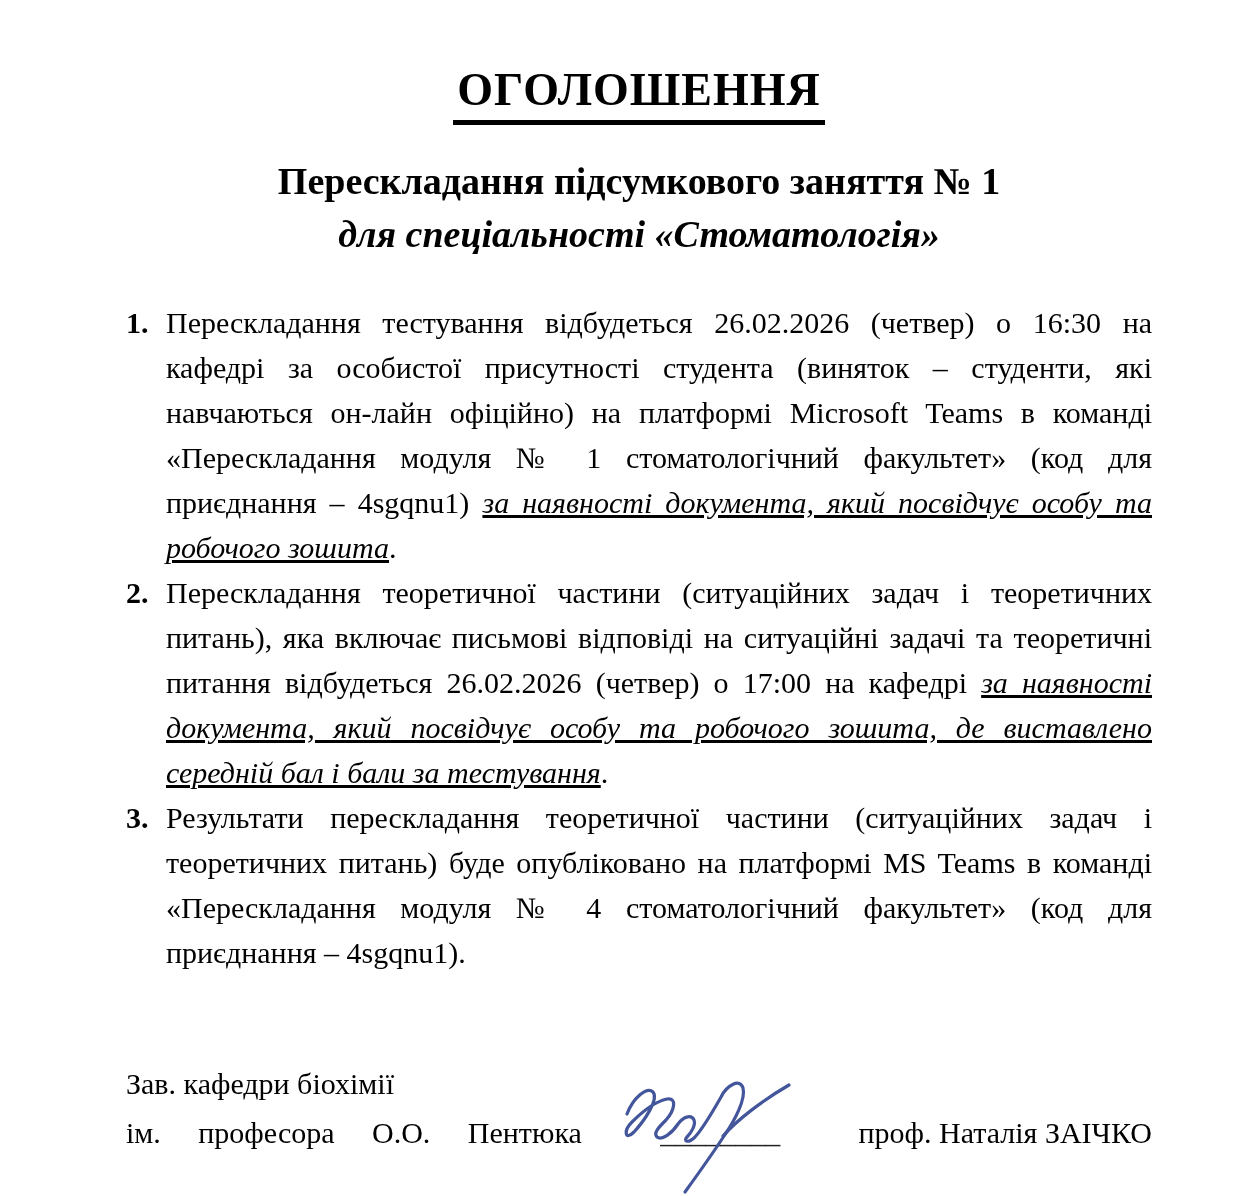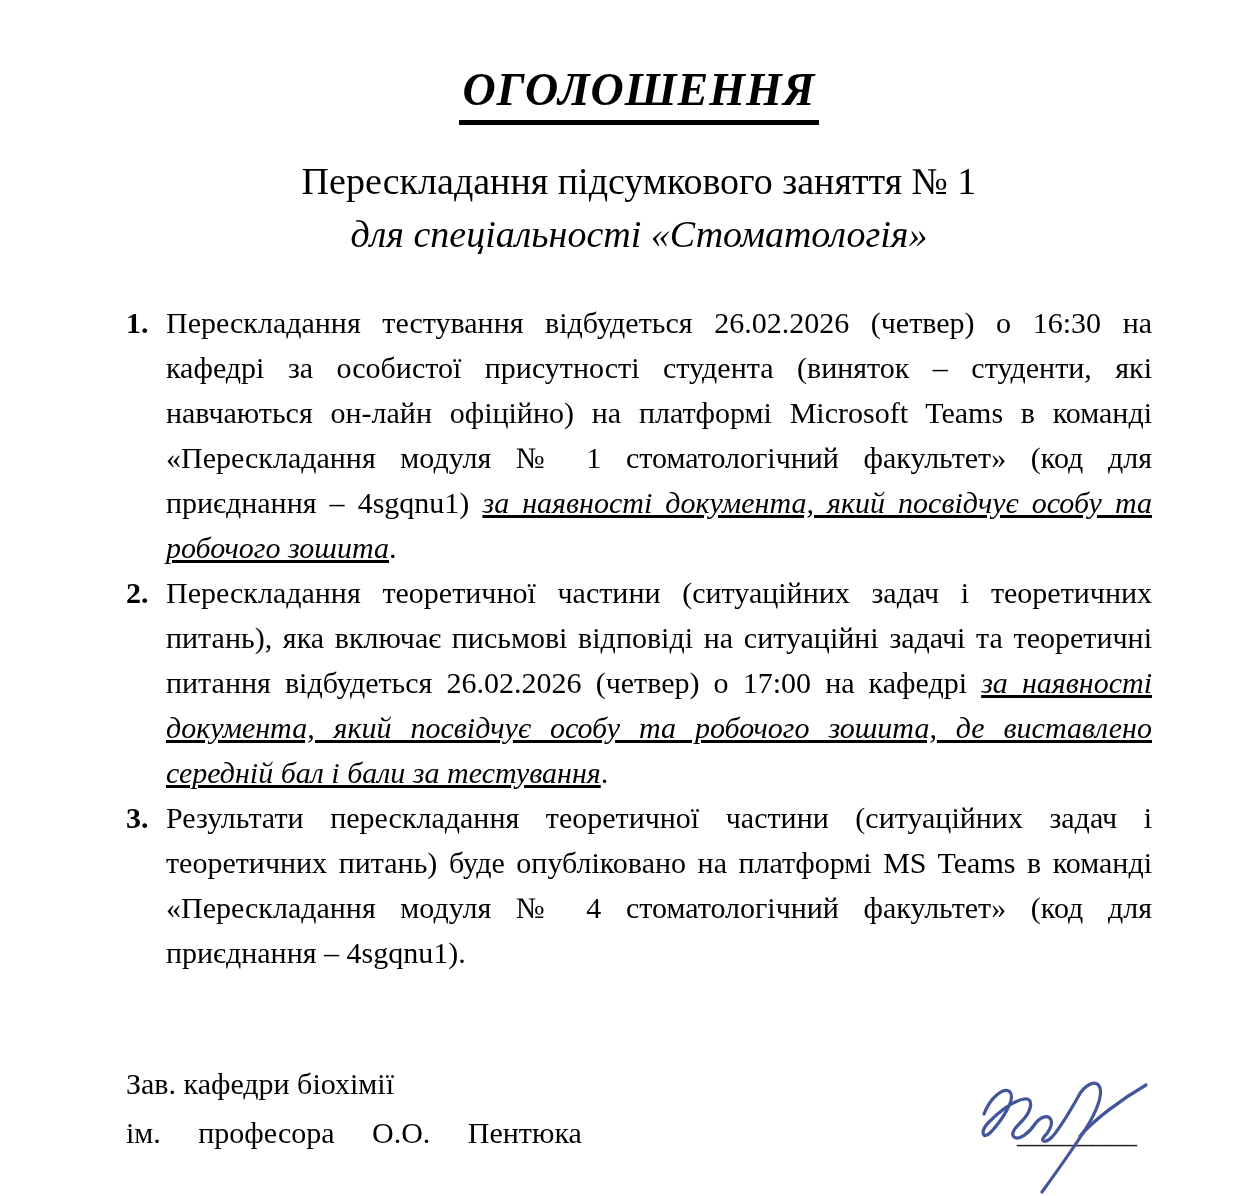--- a/index.html
+++ b/index.html
@@ -22,33 +22,32 @@
   .u { text-decoration: underline; }
 
   
   .doc-title {
     text-align: center;
     font-size: 46px;
     font-weight: bold;
     line-height: 1.2;
     margin-bottom: 30px;
     letter-spacing: 1px;
-    font-style: italic;
   }
   .doc-title .title-text {
     display: inline-block;
     border-bottom: 5px solid #000;
     padding: 0 4px 3px 4px;
   }
 
   
   .doc-subtitle {
     text-align: center;
     font-size: 38px;
-    font-weight: normal;
+    font-weight: bold;
     line-height: 1.4;
     margin-bottom: 38px;
   }
   .subtitle-line2 { font-style: italic; }
 
   
   .announcement-list {
     font-size: 30px;
     line-height: 45px;
     text-align: justify;
@@ -130,16 +129,17 @@
         <span class="sig-underscores">________</span>
         <svg class="sig-svg" width="186" height="126" viewBox="0 0 186 126" fill="none" style="color: rgb(68, 86, 155);">
           <path d="M10,40 C16,24 30,12 36,18 C42,25 28,46 17,58 C8,67 6,57 15,48
                    C28,35 40,27 50,25 C60,23 58,36 49,46 C42,53 36,59 40,63
                    C45,67 55,59 61,50 C66,43 74,40 77,46 C79,51 74,59 70,63
                    C66,67 71,70 78,63 C87,53 96,37 104,23 C110,11 123,4 126,14
                    C129,25 118,46 107,62 C96,79 81,100 68,118" stroke="currentColor" stroke-width="3.2" stroke-linecap="round" fill="none"></path>
           <path d="M106,62 C120,46 146,26 172,11" stroke="currentColor" stroke-width="3.2" stroke-linecap="round" fill="none"></path>
         </svg>
       </span>
+      <span class="signature-right">проф. Наталія ЗАІЧКО</span>
     </div>
   </div>
 
 </div>
 
 </body></html>

